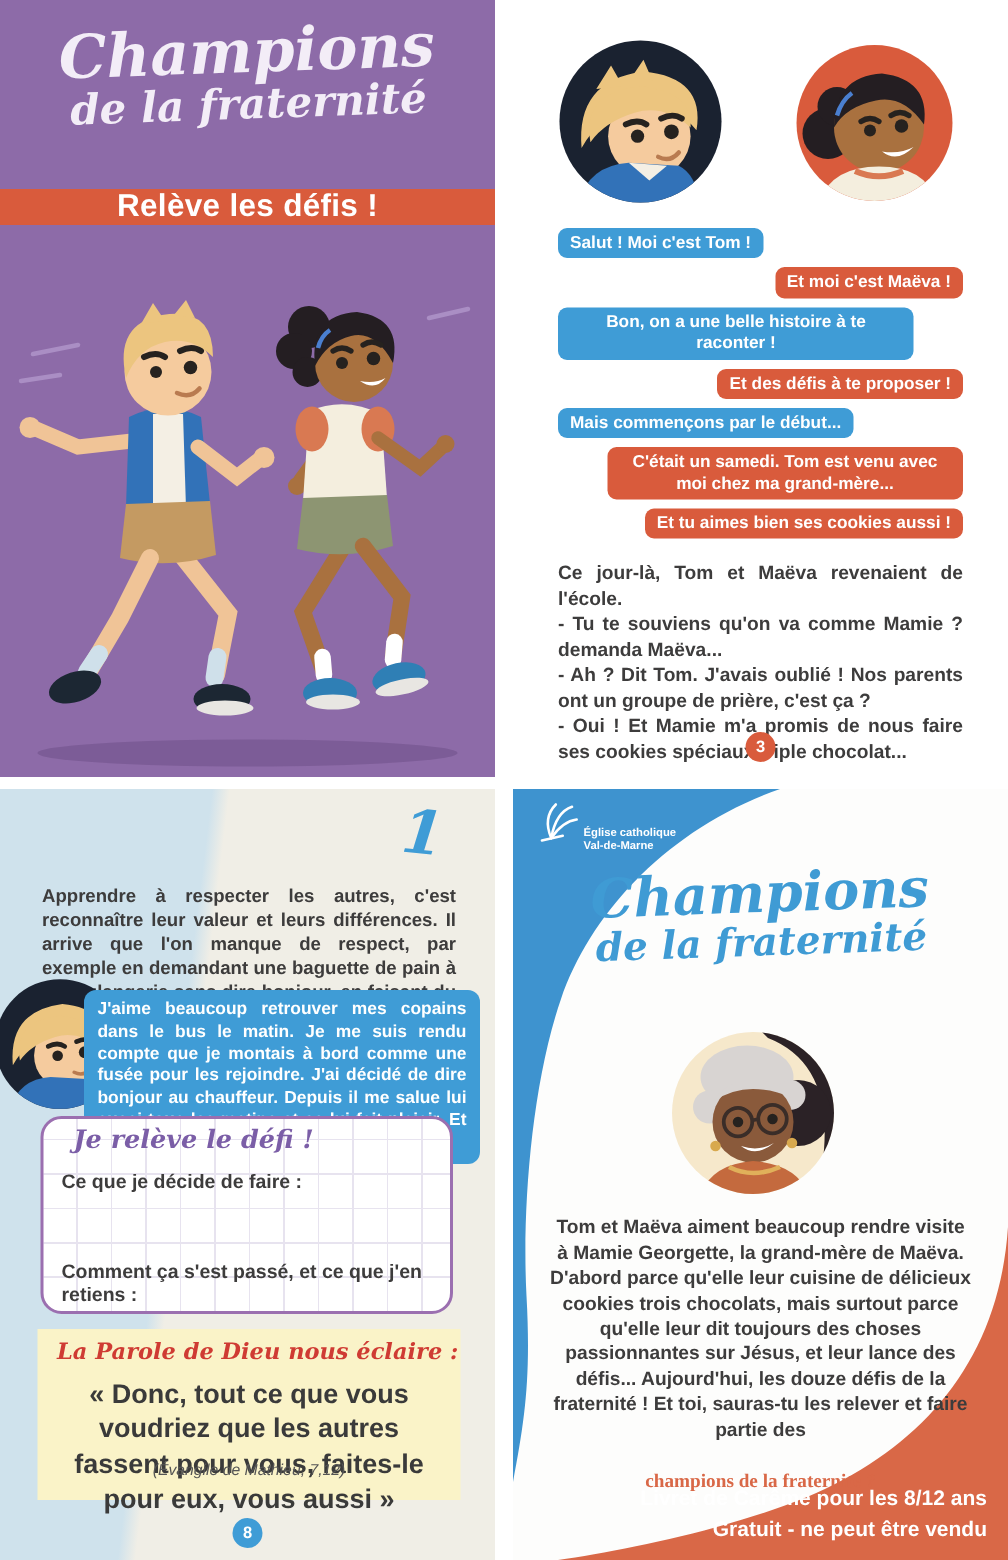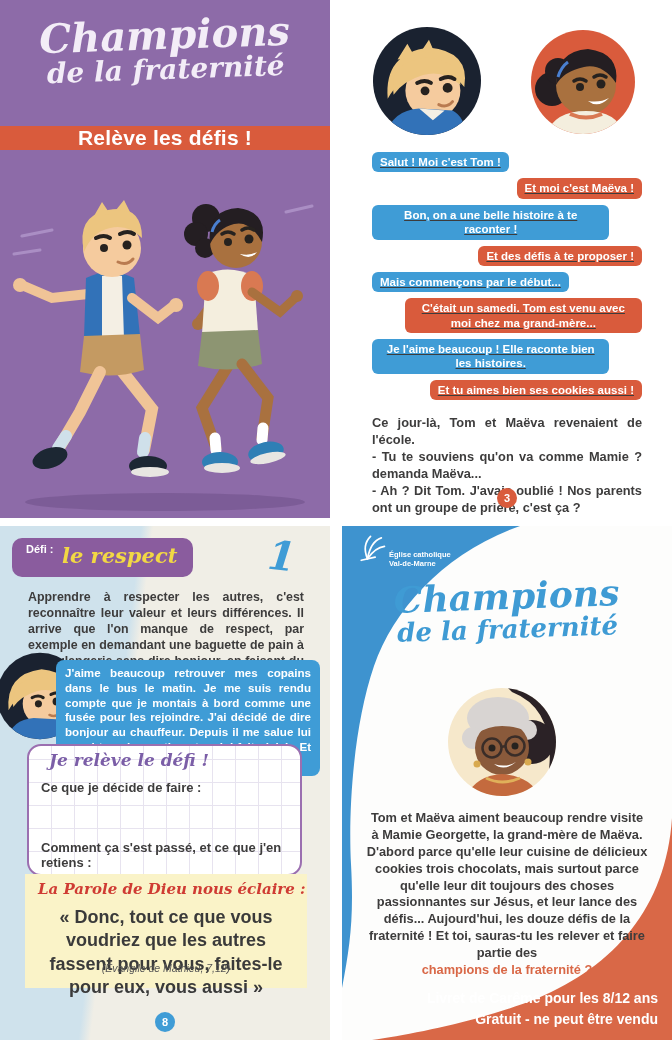--- a/index.html
+++ b/index.html
@@ -26,21 +26,21 @@
     color:#fff;font-weight:bold;font-size:21px;letter-spacing:.2px;
   }
   .cover-art{position:absolute;top:166px;left:0;}
 
   
   .story{background:#ffffff;padding:26px 30px 0 30px;box-sizing:border-box;}
   .avatars{position:relative;height:118px;}
   .avatar{position:absolute;top:0;}
   .avatar.tom{left:0;}
   .avatar.maeva{left:158px;top:3px;}
-  .chat{display:flex;flex-direction:column;gap:6px;margin-top:8px;text-decoration:underline;}
+  .chat{display:flex;flex-direction:column;gap:6px;margin-top:8px;}
   .bubble{
     color:#fff;font-size:11.5px;font-weight:bold;line-height:1.25;
     padding:3px 8px;border-radius:6px;max-width:82%;text-align:center;
   }
   .bubble.left{align-self:flex-start;background:var(--blue,#3f9cd6);}
   .bubble.right{align-self:flex-end;background:var(--orange,#d95b3c);}
   .narration{
     margin-top:14px;font-size:12.8px;font-weight:bold;line-height:1.33;
     text-align:justify;white-space:pre-line;color:var(--text-dark,#3d3c3c);
   }
@@ -78,21 +78,21 @@
     position:absolute;left:27px;top:218px;width:271px;height:128px;
     background:
       repeating-linear-gradient(0deg,transparent 0 22px,#e7e3ef 22px 23px),
       repeating-linear-gradient(90deg,transparent 0 22px,#e7e3ef 22px 23px),#ffffff;
     border:2px solid var(--form-purple,#9b6fb0);border-radius:14px;
   }
   .form-title{position:absolute;left:20px;top:4px;font-size:17px;color:var(--script-purple,#7b5ea7);}
   .form-q1{position:absolute;left:12px;top:34px;font-size:13px;font-weight:bold;}
   .form-q2{position:absolute;left:12px;top:94px;font-size:13px;font-weight:bold;}
   .word-box{
-    position:absolute;left:25px;top:348px;width:282px;height:114px;
+    position:absolute;left:25px;top:360px;width:282px;height:114px;
     background:var(--word-bg,#faf3c8);
     text-decoration:underline;
   }
   .word-title{position:absolute;left:13px;top:6px;font-size:15px;color:var(--word-red,#cf3b33);}
   .word-quote{
     position:absolute;left:24px;right:24px;top:32px;text-align:center;
     font-size:18px;font-weight:bold;line-height:1.3;color:#3a3a3a;
   }
   .word-ref{position:absolute;left:0;right:0;top:88px;text-align:center;font-size:10.5px;font-style:italic;color:#555;}
   .challenge .page-dot{bottom:8px;background:var(--blue,#3f9cd6);}
@@ -103,21 +103,21 @@
   .diocese-logo{position:absolute;left:10px;top:8px;display:flex;align-items:flex-start;gap:3px;color:#fff;}
   .diocese-logo .txt{font-size:7.5px;line-height:1.25;margin-top:16px;font-weight:bold;}
   .back-title{position:absolute;top:52px;left:0;right:0;text-align:center;color:var(--title-blue,#3f9bd4);transform:rotate(-2deg);}
   .back-title .l1{font-size:36px;line-height:1.05;}
   .back-title .l2{font-size:26px;line-height:1.0;}
   .grandma{position:absolute;left:104px;top:160px;}
   .back-body{
     position:absolute;left:24px;right:24px;top:284px;text-align:center;
     font-size:12.8px;font-weight:bold;line-height:1.32;color:var(--text-dark,#3d3c3c);
   }
-  .back-highlight{display:block;color:var(--back-orange,#d96847);margin-top:0;}
+  .back-highlight{display:block;color:var(--back-orange,#d96847);margin-top:17px;font-family:Liberation Serif, serif;}
   .back-footer{
     position:absolute;right:14px;bottom:10px;text-align:right;
     color:#fff;font-size:14px;font-weight:bold;line-height:1.5;
   }
 </style>
 </head>
 <body>
 
 <div class="sheet">
 
@@ -238,35 +238,30 @@
         </g>
       </svg>
     </div>
     <div class="chat">
         <div class="bubble left">Salut ! Moi c'est Tom !</div>
         <div class="bubble right">Et moi c'est Maëva !</div>
         <div class="bubble left">Bon, on a une belle histoire à te raconter !</div>
         <div class="bubble right">Et des défis à te proposer !</div>
         <div class="bubble left">Mais commençons par le début...</div>
         <div class="bubble right">C'était un samedi. Tom est venu avec moi chez ma grand-mère...</div>
-        <div class="bubble left">Je l'aime beaucoup ! Elle raconte bien les histoires.</div>
         <div class="bubble right">Et tu aimes bien ses cookies aussi !</div>
       </div>
     <div class="narration">Ce jour-là, Tom et Maëva revenaient de l'école.
 - Tu te souviens qu'on va comme Mamie ? demanda Maëva...
 - Ah ? Dit Tom. J'avais oublié ! Nos parents ont un groupe de prière, c'est ça ?
 - Oui ! Et Mamie m'a promis de nous faire ses cookies spéciaux triple chocolat...</div>
     <div class="page-dot">3</div>
   </div>
 
   <div class="page challenge">
-    <div class="defi-badge">
-      <span class="prefix">Défi :</span>
-      <span class="title script">le respect</span>
-    </div>
     <div class="defi-number script">1</div>
     <div class="defi-intro">Apprendre à respecter les autres, c'est reconnaître leur valeur et leurs différences. Il arrive que l'on manque de respect, par exemple en demandant une baguette de pain à la boulangerie sans dire bonjour, en faisant du bruit quand on va se coucher, au risque de réveiller les autres...</div>
 
     <svg class="testimony-avatar" width="88" height="88" viewBox="0 0 112 112">
       <defs>
           <clipPath id="cts">
             <circle cx="56" cy="56" r="55"></circle>
           </clipPath>
         </defs>
       <circle cx="56" cy="56" r="55" fill="#1a2230"></circle>

